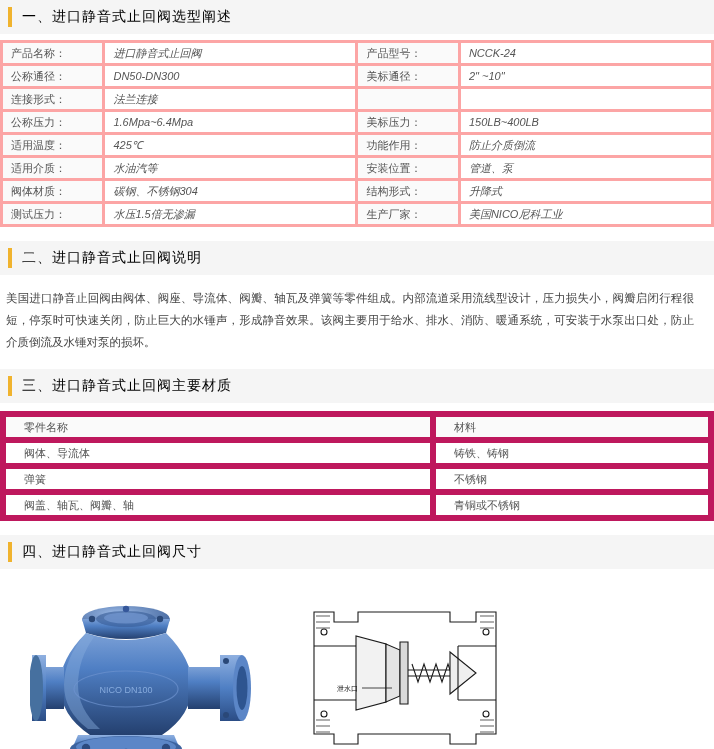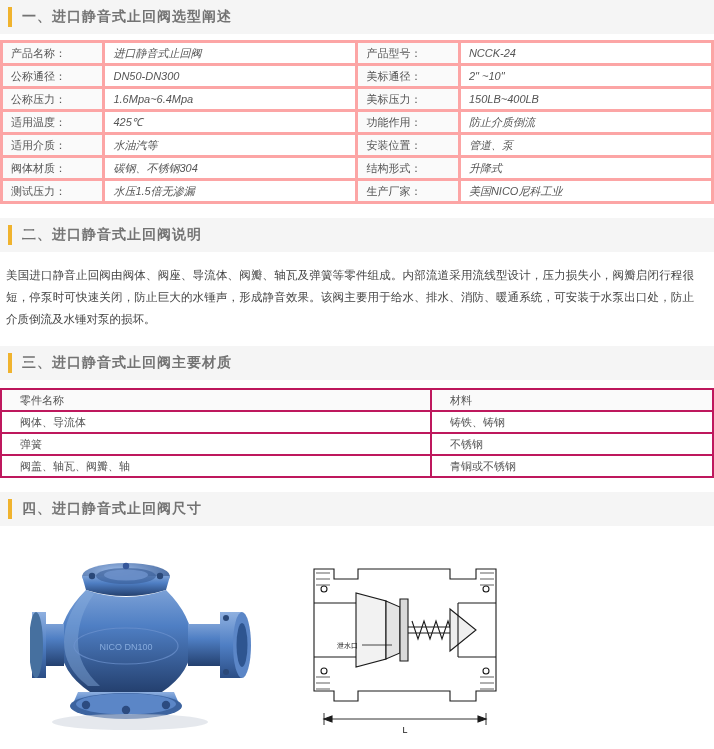--- a/index.html
+++ b/index.html
@@ -28,22 +28,22 @@
   .sec-head .bar {
     width: 4px;
     height: 20px;
     background: #f0b32e;
     margin-left: 8px;
     margin-right: 10px;
     flex: 0 0 auto;
   }
   .sec-head .title {
     font-size: 14px;
-    font-weight: bold;
-    color: #737373;
+    font-weight: normal;
+    color: #000000;
     letter-spacing: 1px;
   }
 
   
   table.spec {
     width: 100%;
     border-collapse: collapse;
     font-size: 11px;
     color: #555;
     margin-top: 6px;
@@ -78,21 +78,21 @@
 
   
   table.mat {
     width: 100%;
     border-collapse: collapse;
     font-size: 11px;
     color: #555;
     margin-top: 8px;
   }
   table.mat td, table.mat th {
-    border: 2px solid #be185d;
+    border: 6px solid #be185d;
     height: 22px;
     padding: 2px 18px;
     line-height: 16px;
     text-align: left;
     font-weight: normal;
   }
   table.mat thead td {
     background: #fafafa;
   }
   table.mat td.c1 { width: 430px; }
@@ -137,20 +137,26 @@
         <td class="k">产品名称：</td>
         <td class="v">进口静音式止回阀</td>
         <td class="k">产品型号：</td>
         <td class="v">NCCK-24</td>
       </tr>
       <tr>
         <td class="k">公称通径：</td>
         <td class="v">DN50-DN300</td>
         <td class="k">美标通径：</td>
         <td class="v">2"  ~10"</td>
+      </tr>
+      <tr>
+        <td class="k">连接形式：</td>
+        <td class="v">法兰连接</td>
+        <td class="k"></td>
+        <td class="v"></td>
       </tr>
       <tr>
         <td class="k">公称压力：</td>
         <td class="v">1.6Mpa~6.4Mpa</td>
         <td class="k">美标压力：</td>
         <td class="v">150LB~400LB</td>
       </tr>
       <tr>
         <td class="k">适用温度：</td>
         <td class="v">425℃</td>

